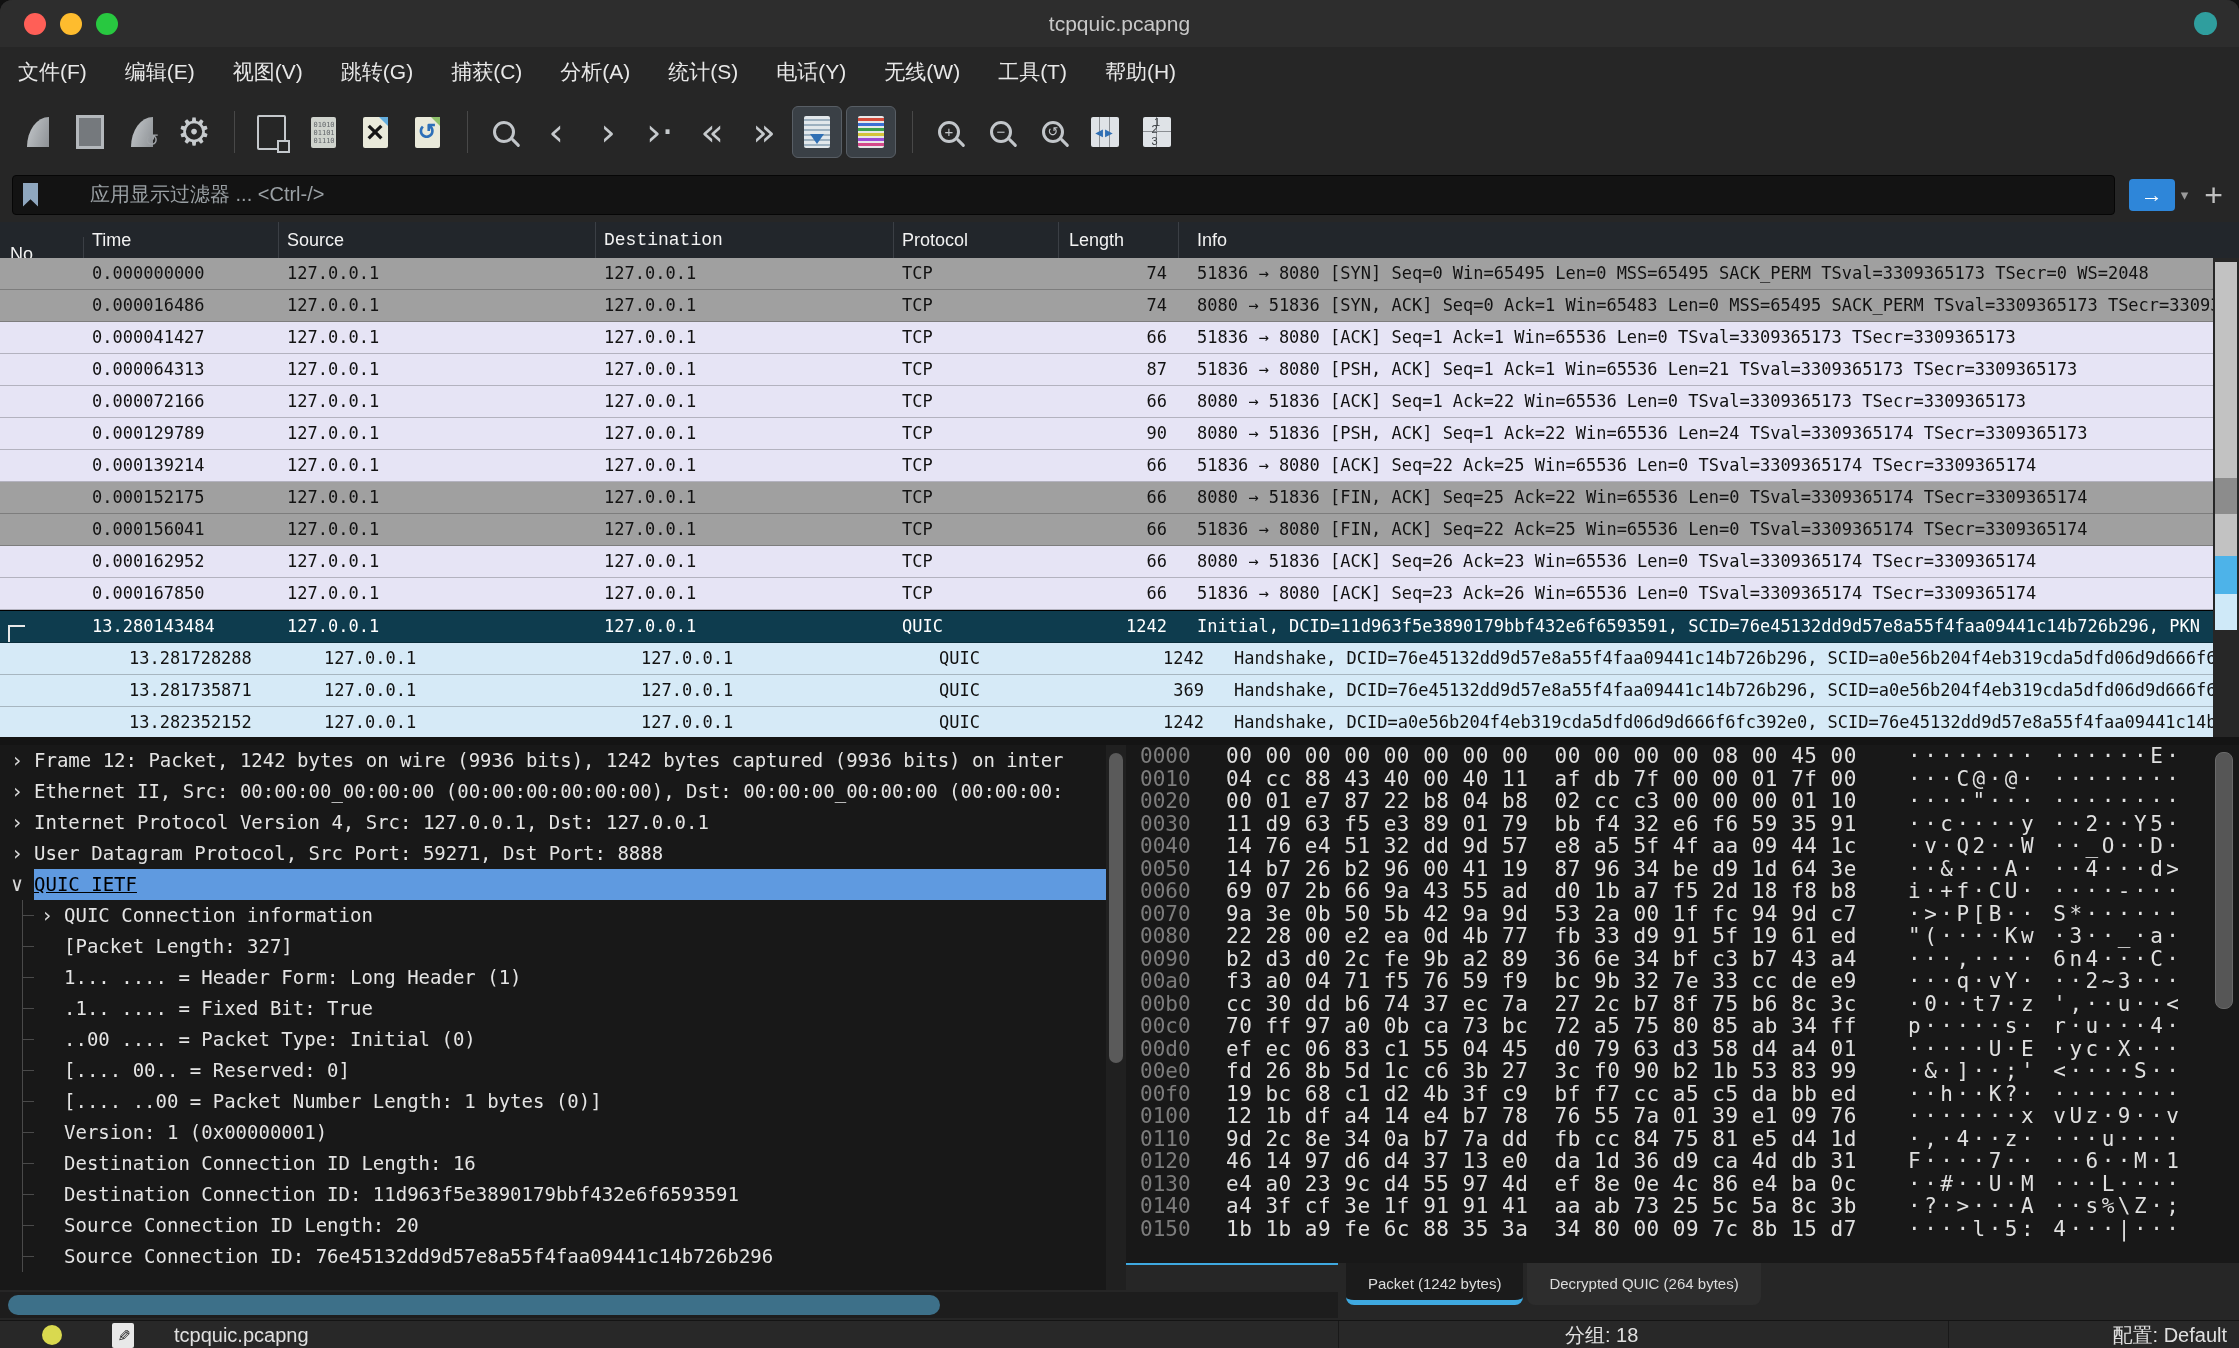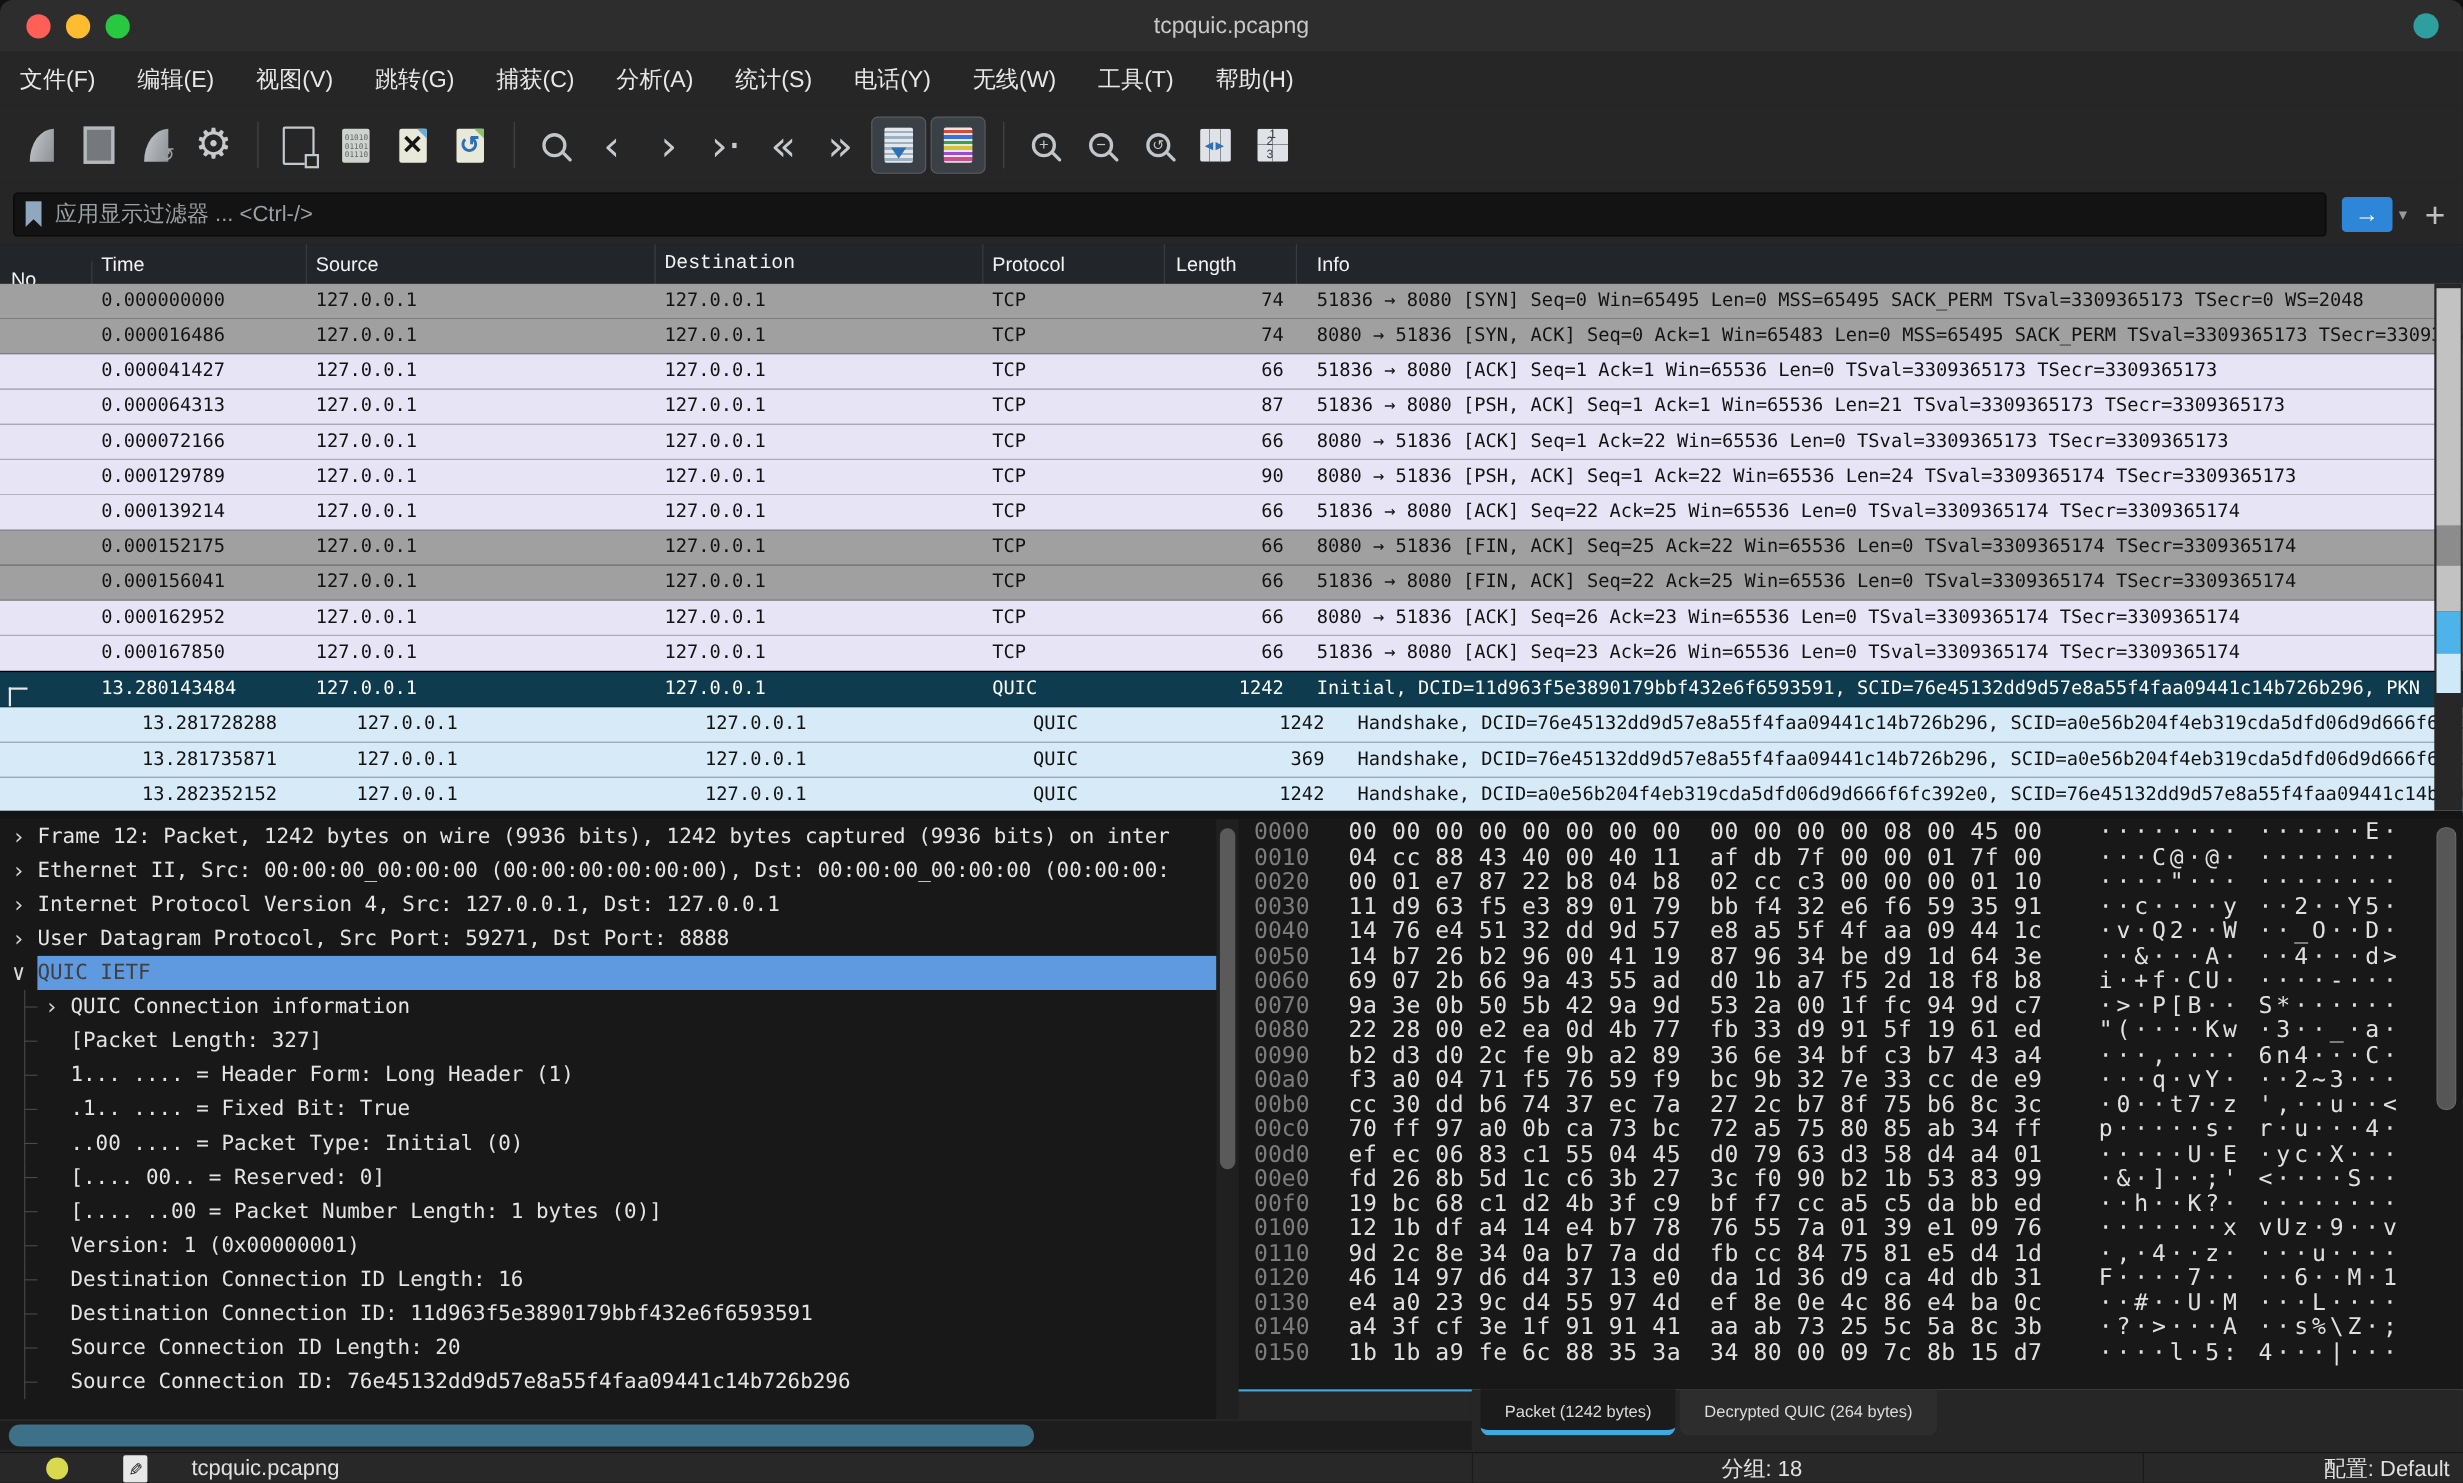--- a/index.html
+++ b/index.html
@@ -71,21 +71,21 @@
   .i-layout{width:28px;height:30px;border-radius:2px;background:#dfe3e7;color:#3a3e42;
     background-image:linear-gradient(#0000 0 14px,#8a8e92 14px 15px,#0000 15px),
                      linear-gradient(90deg,#0000 0 13px,#8a8e92 13px 14px,#0000 14px);}
   .i-layout::before{content:"1";position:absolute;top:-1px;left:0;right:0;text-align:center;font-size:11px;}
   .i-layout::after{content:"2 3";position:absolute;bottom:0px;left:0;right:0;text-align:center;font-size:11px;letter-spacing:5px;}
 
   
   #filterbar{position:absolute;left:0;top:167px;width:100%;height:55px;background:#262626;
              display:flex;align-items:center;padding:0 12px;box-sizing:border-box;}
   #filter-input{flex:1;height:38px;background:#131313;border:1px solid #060606;border-radius:4px;
-                display:flex;align-items:center;padding:0 10px;}
+                display:flex;align-items:center;padding:0 10px;gap:40px;}
   .bookmark{width:15px;height:24px;background:#8fa7bf;clip-path:polygon(0 0,100% 0,100% 100%,50% 70%,0 100%);margin-right:12px;}
   #filter-placeholder{color:#9aa0a4;font-size:20px;}
   #filter-apply{width:46px;height:32px;margin-left:14px;background:#2e86d9;border-radius:4px;
                 color:#fff;font-size:22px;display:flex;align-items:center;justify-content:center;}
   #filter-caret{color:#9a9a9a;font-size:15px;margin-left:6px;}
   #filter-add{color:#c0c0c0;font-size:32px;margin-left:16px;margin-right:4px;line-height:30px;}
 
   
   #packetlist{position:absolute;left:0;top:222px;width:100%;height:515px;background:#161616;
               font-family:"DejaVu Sans Mono",monospace;font-size:17px;}
@@ -118,21 +118,21 @@
 
   
   #detailpane{position:absolute;left:0;top:745px;width:1106px;height:545px;background:#181818;
               overflow:hidden;font-family:"DejaVu Sans Mono",monospace;font-size:19px;color:#e4e4e4;}
   .drow{height:31px;line-height:31px;white-space:nowrap;display:flex;position:relative;}
   .drow .chev{width:34px;flex:none;text-align:center;color:#d8d8d8;font-size:20px;}
   .drow .dtext{white-space:pre;}
   .drow.lvl1{padding-left:30px;}
   .drow.lvl1::before{content:"";position:absolute;left:22px;top:0;bottom:0;width:1px;background:#4a4a4a;}
   .drow.lvl1::after{content:"";position:absolute;left:22px;top:15px;width:12px;height:1px;background:#4a4a4a;}
-  .drow.selected .dtext{background:#5f9ae0;color:#404040;flex:1;}
+  .drow.selected .dtext{background:#5f9ae0;color:#000000;flex:1;text-decoration:underline;}
   #detail-vscroll{position:absolute;left:1106px;top:745px;width:20px;height:545px;background:#202020;}
   #detail-vthumb{position:absolute;left:3px;top:8px;width:14px;height:310px;background:#5a5a5a;border-radius:7px;}
 
   
   #hexpane{position:absolute;left:1126px;top:745px;width:1113px;height:518px;background:#181818;
            font-family:"DejaVu Sans Mono",monospace;font-size:21px;color:#e0e0e0;overflow:hidden;
            border-bottom:2px solid #3fa9e0;}
   .hexrow{height:22.5px;line-height:22.5px;display:flex;white-space:pre;}
   .hx-off{width:62px;margin-left:14px;margin-right:24px;color:#7d7d7d;flex:none;}
   .hx-bytes{width:648px;flex:none;letter-spacing:0.5px;}

